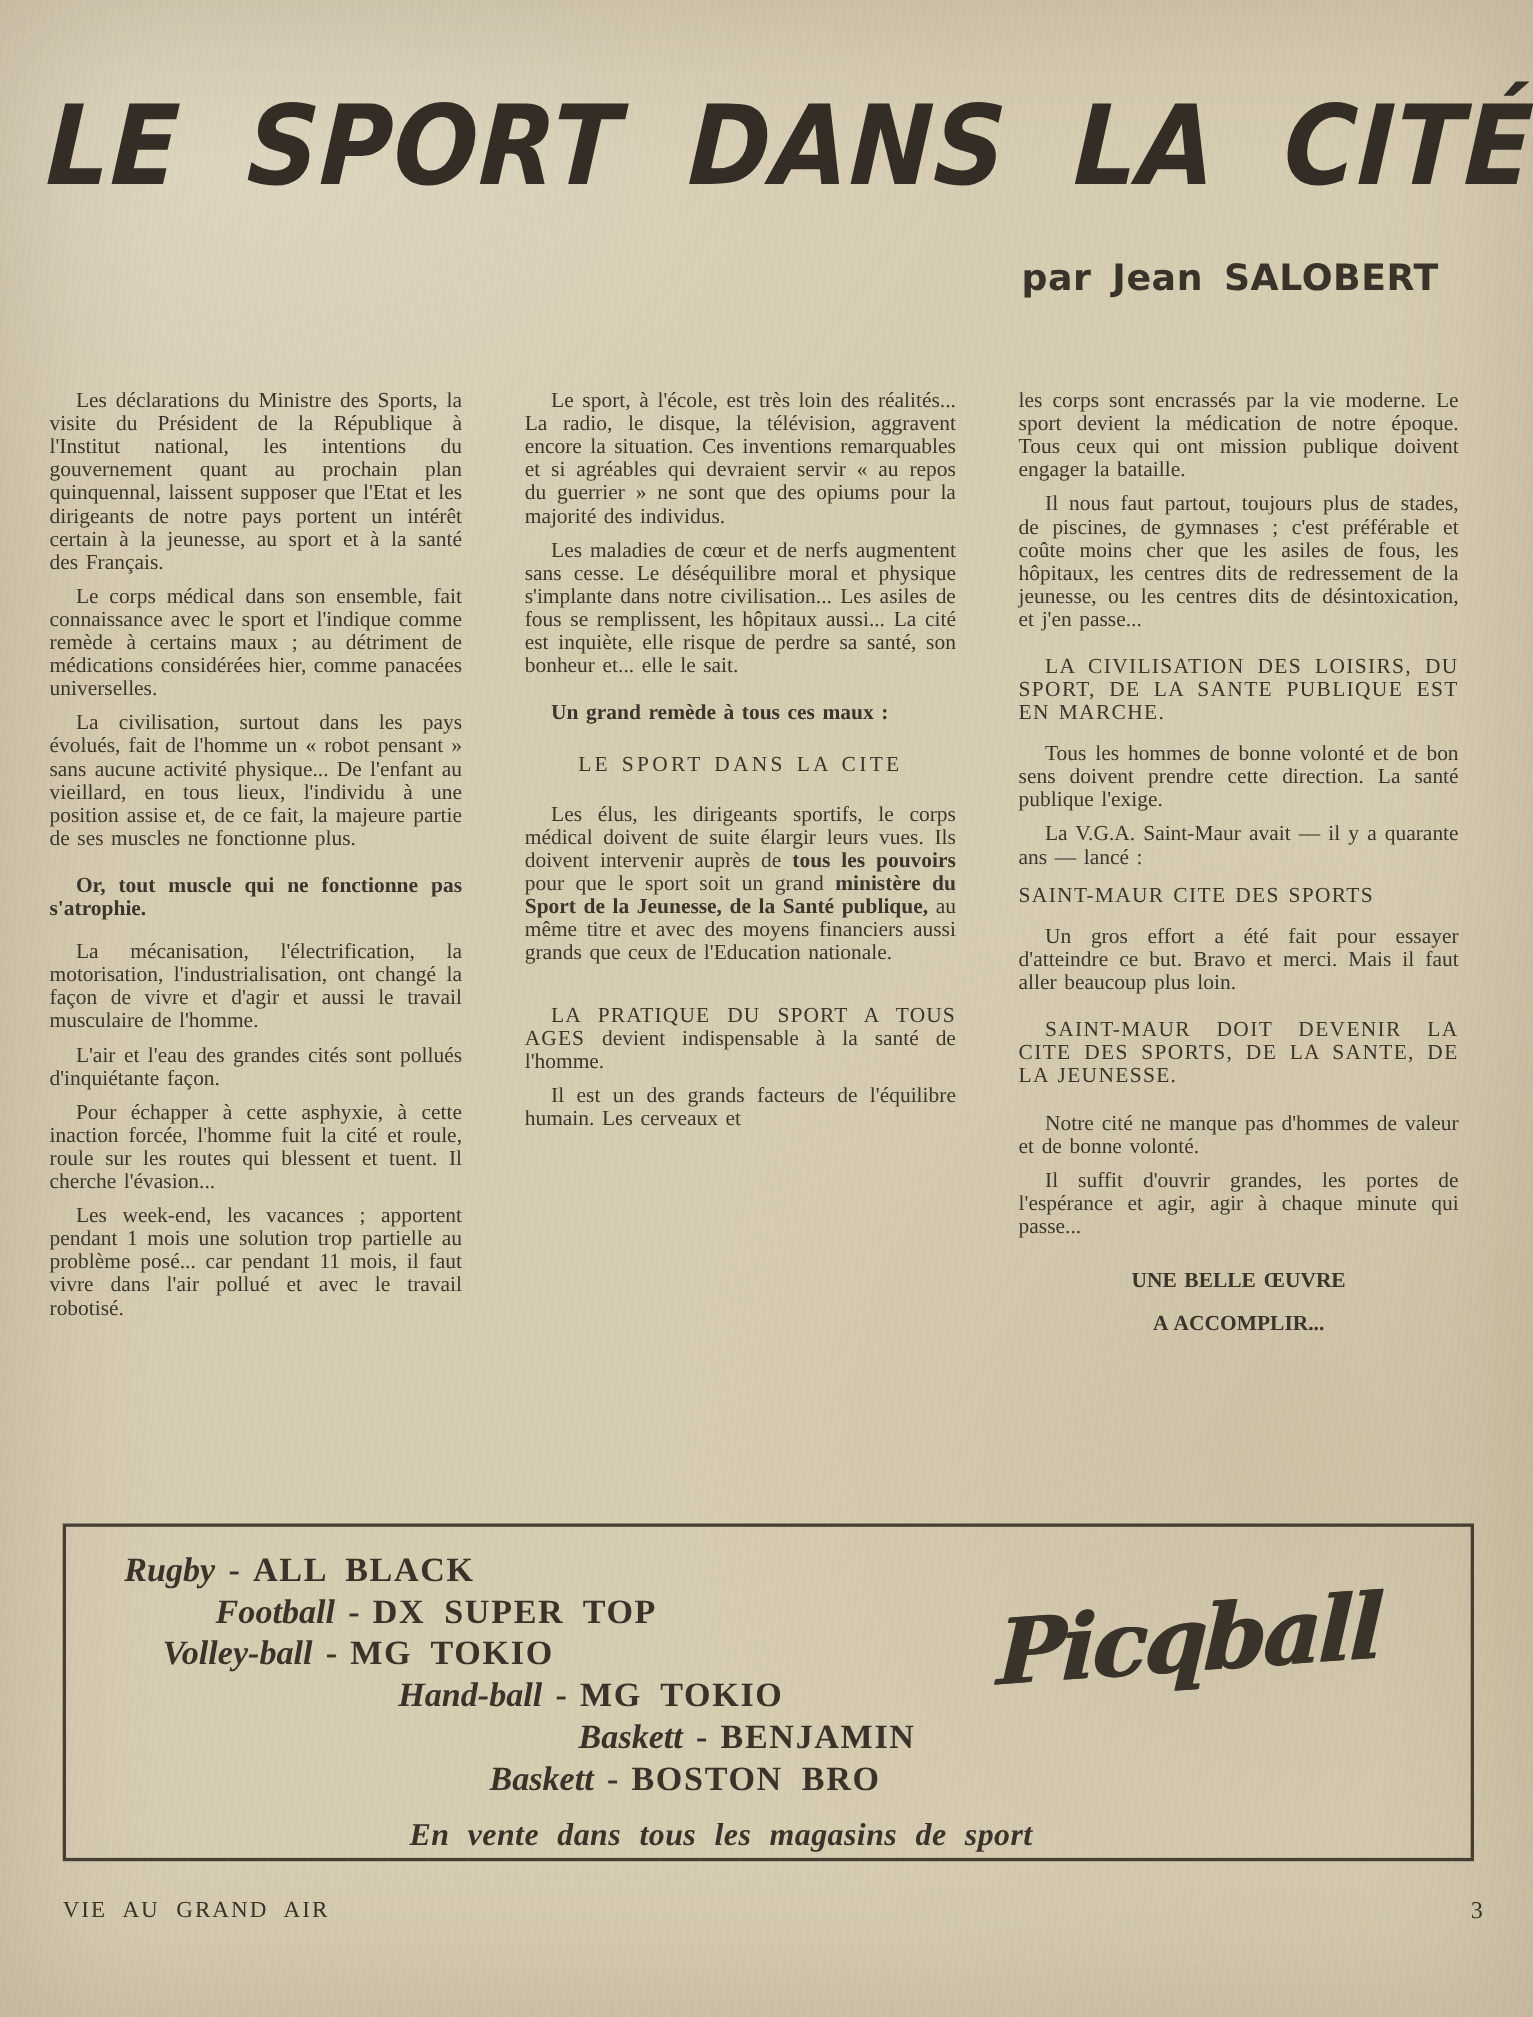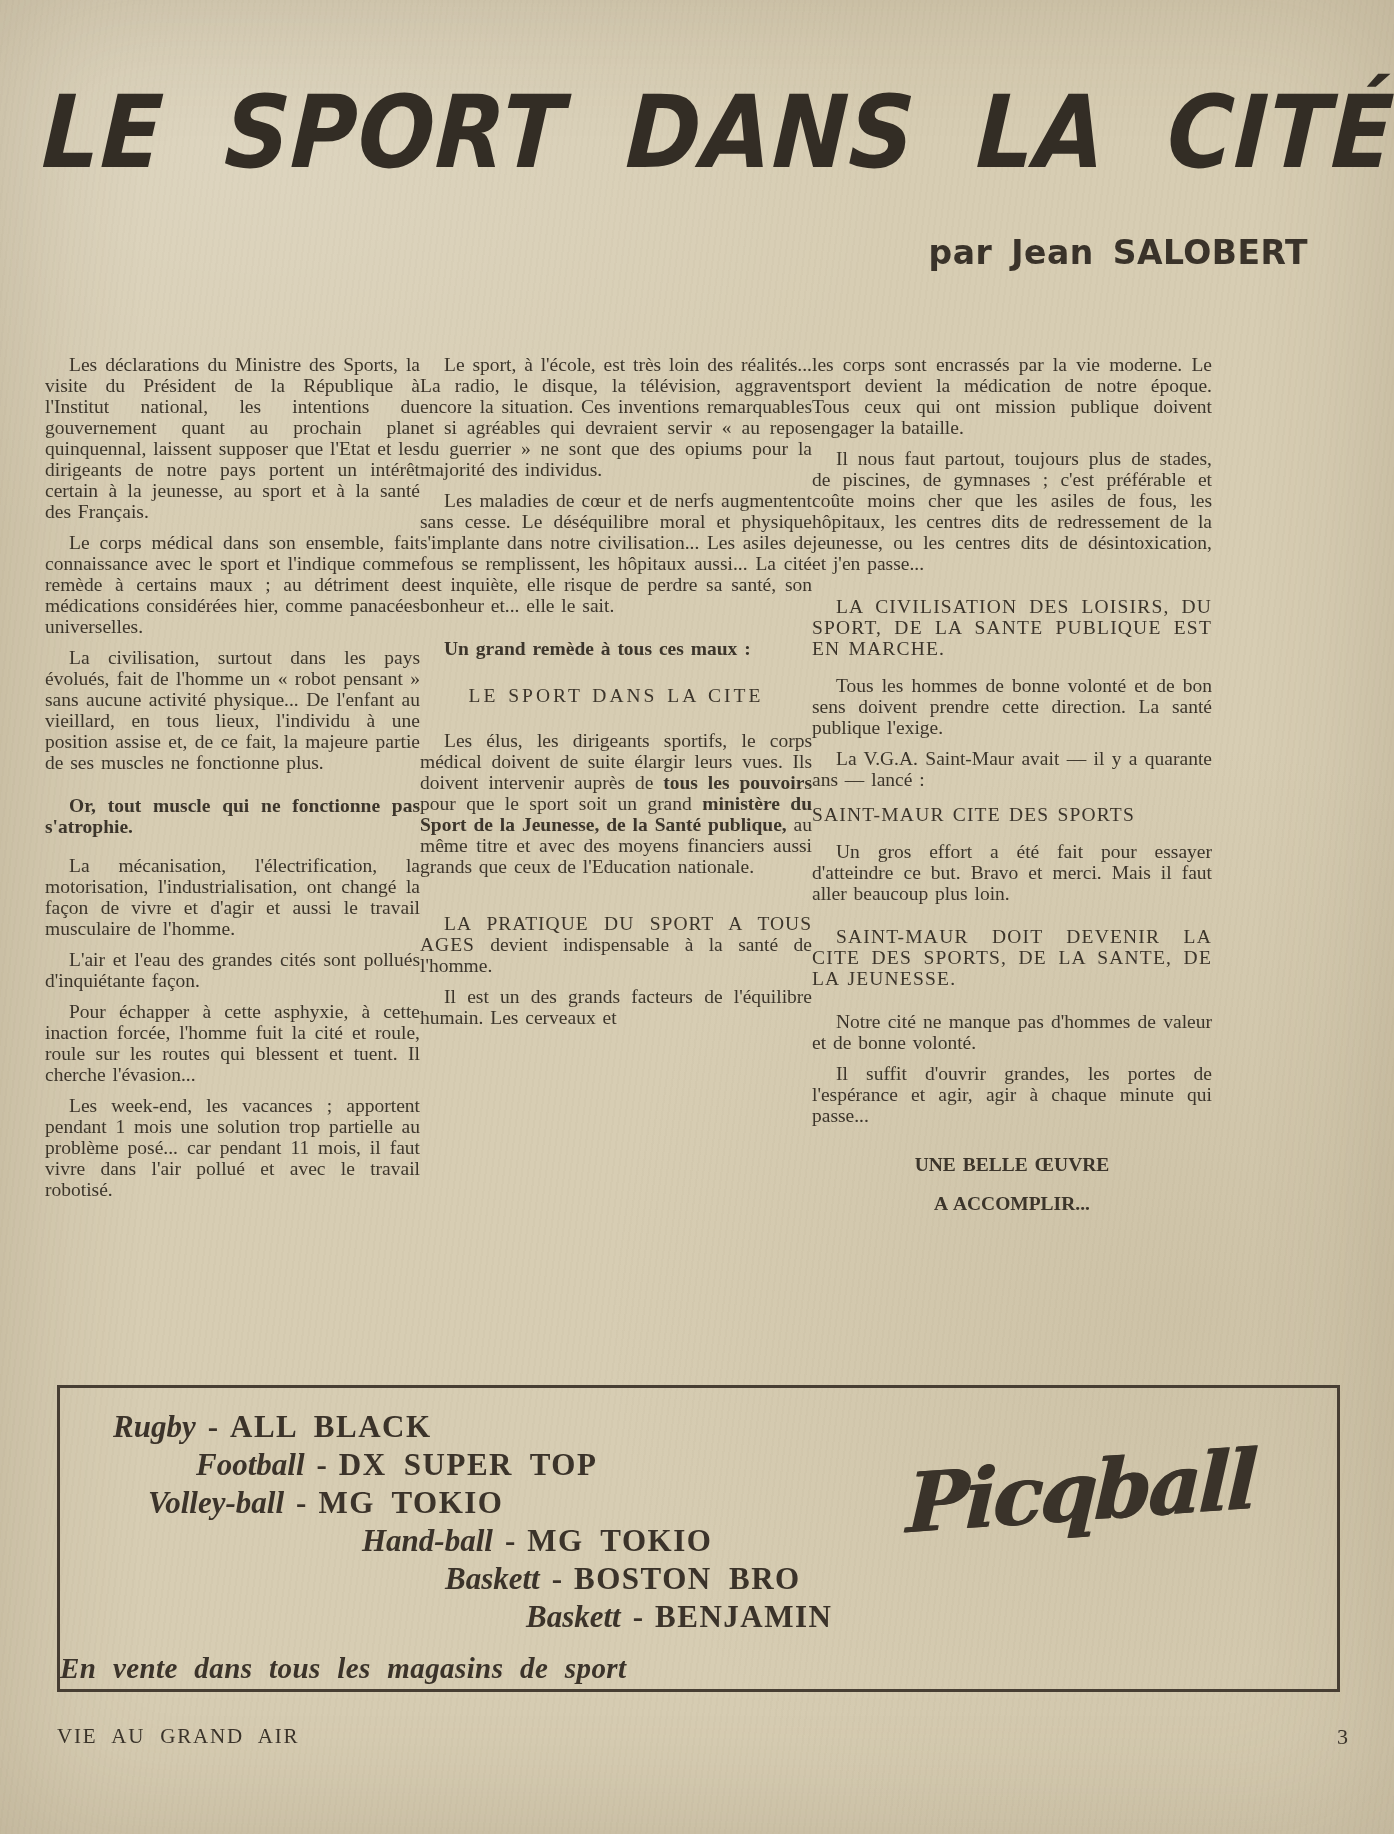--- a/index.html
+++ b/index.html
@@ -33,20 +33,21 @@
     text-align:right;
     font-family:"DejaVu Sans", sans-serif;
     font-weight:bold;
     font-size:33px;
     letter-spacing:.5px;word-spacing:7px;
     color:#3a332a;
   }
   .columns{
     display:flex;
     margin:82px 0 0 45px;
+    gap:57px;
   }
   .col{font-size:19.5px;line-height:21px;text-align:justify;word-spacing:2px;}
   .col1{width:375px;}
   .col2{width:392px;}
   .col3{width:400px;}
   .p{margin:0 0 10px;text-indent:24px;}
   .noindent{text-indent:0;}
   .bold{font-weight:bold;}
   .gap-top{margin-top:22px;}
   .caps-head{letter-spacing:1.2px;margin:22px 0 16px;}
@@ -73,20 +74,21 @@
     font-family:"DejaVu Serif", serif;
     font-style:italic;font-weight:bold;
     font-size:82px;line-height:1;
     letter-spacing:-3px;
     color:#3a332a;
     transform:rotate(-4deg) skewX(-6deg);
     text-shadow:1.5px 0 #3a332a;
   }
   .tagline{
     margin-top:16px;
+    text-align:center;
     padding-right:86px;
     font-weight:bold;font-style:italic;
     font-size:29px;
     word-spacing:9px;letter-spacing:.4px;
     color:#3b332a;
   }
   .footer-left{
     position:absolute;left:45px;top:1724px;
     font-size:21px;letter-spacing:1.8px;word-spacing:8px;
     color:#3a332a;
@@ -144,22 +146,22 @@
       <p class="p center-bold">A ACCOMPLIR...</p>
     </div>
 
   </div>
 
   <div class="adbox">
     <div class="ad-row" style="margin-left:53px"><span class="sport">Rugby</span><span class="sep">-</span><span class="product">ALL BLACK</span></div>
     <div class="ad-row" style="margin-left:136px"><span class="sport">Football</span><span class="sep">-</span><span class="product">DX SUPER TOP</span></div>
     <div class="ad-row" style="margin-left:88px"><span class="sport">Volley-ball</span><span class="sep">-</span><span class="product">MG TOKIO</span></div>
     <div class="ad-row" style="margin-left:302px"><span class="sport">Hand-ball</span><span class="sep">-</span><span class="product">MG TOKIO</span></div>
+    <div class="ad-row" style="margin-left:466px"><span class="sport">Baskett</span><span class="sep">-</span><span class="product">BENJAMIN</span></div>
     <div class="ad-row" style="margin-left:385px"><span class="sport">Baskett</span><span class="sep">-</span><span class="product">BOSTON BRO</span></div>
-    <div class="ad-row" style="margin-left:466px"><span class="sport">Baskett</span><span class="sep">-</span><span class="product">BENJAMIN</span></div>
     <div class="brand">Picqball</div>
     <div class="tagline">En vente dans tous les magasins de sport</div>
   </div>
 
   <div class="footer-left">VIE AU GRAND AIR</div>
   <div class="footer-page">3</div>
 
 </div>
 
 </body></html>

